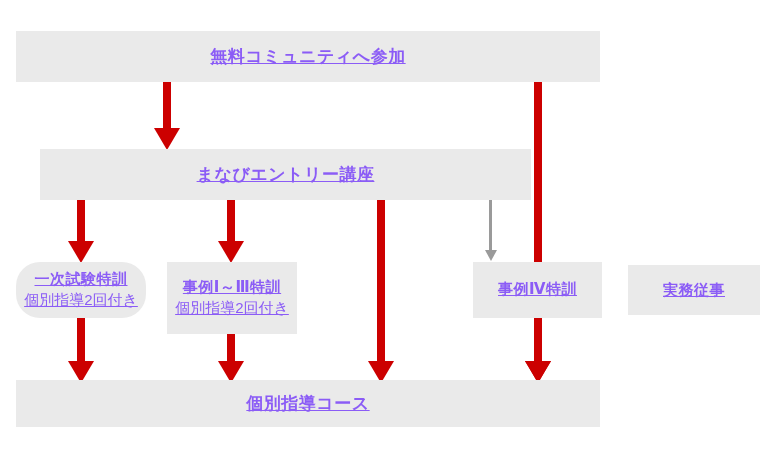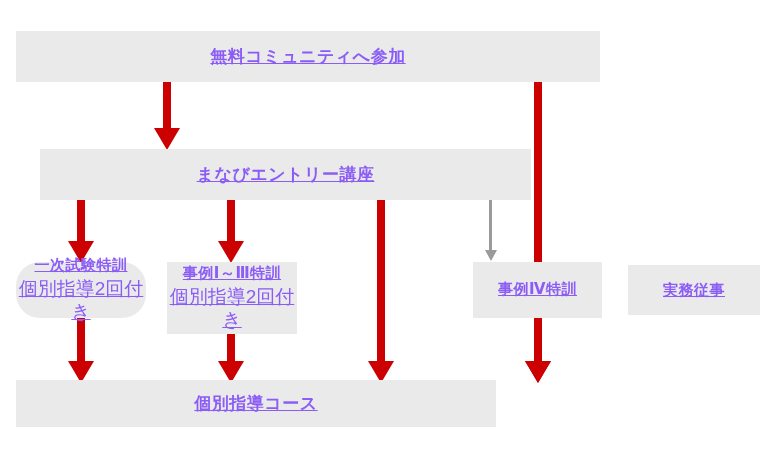--- a/index.html
+++ b/index.html
@@ -63,26 +63,26 @@
     left: 473px; top: 262px;  width: 129px; height: 56px;
   }
   #box-practice {
     left: 628px; top: 265px;  width: 132px; height: 50px;
   }
   #box-primary-exam .title,
   #box-cases13 .title,
   #box-case4 .title { font-size: 15px; margin-bottom: 2px; }
   #box-primary-exam .sub,
   #box-cases13 .sub,
-  #box-case4 .sub { font-size: 19px; }
+  #box-case4 .sub { font-size: 15px; }
   #box-practice .title { font-size: 15px; }
 
   
   #box-individual {
-    left: 16px;  top: 380px;  width: 480px; height: 47px;
+    left: 16px;  top: 380px;  width: 584px; height: 47px;
   }
   #box-individual .title { font-size: 17px; }
 
   
   .arrow {
     position: absolute;
     display: block;
   }
   .arrow svg { display: block; }
 </style>

